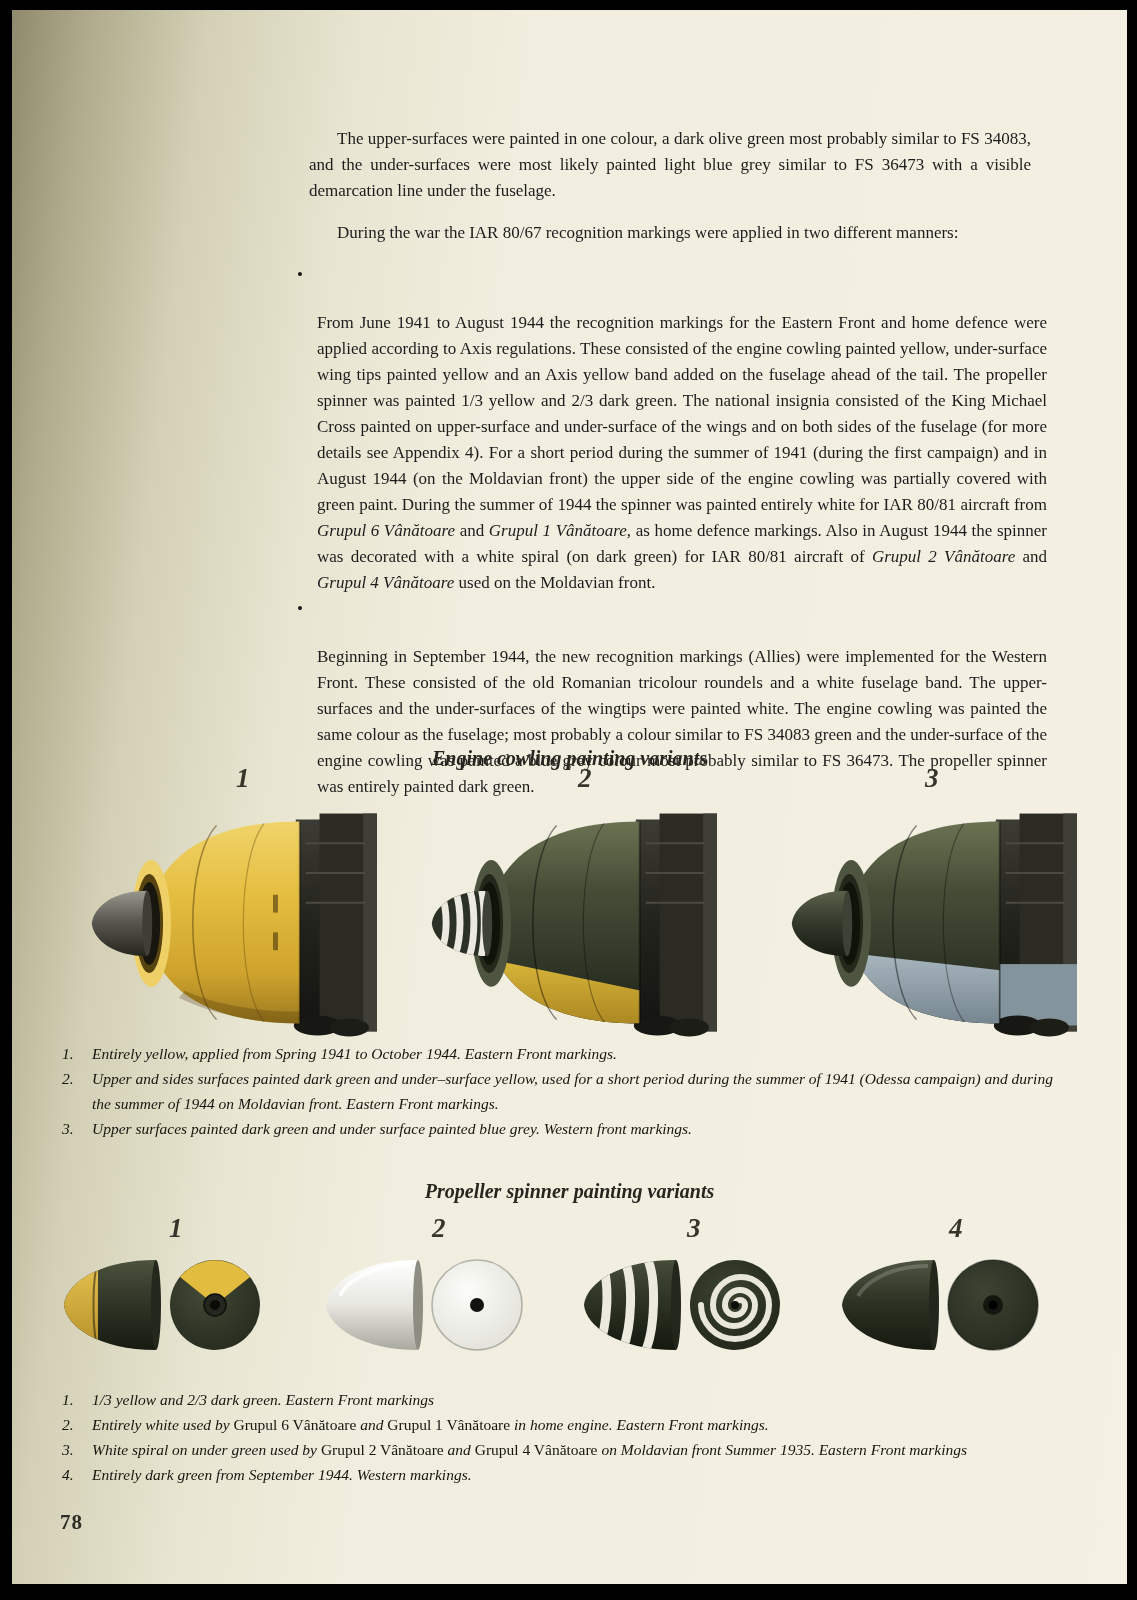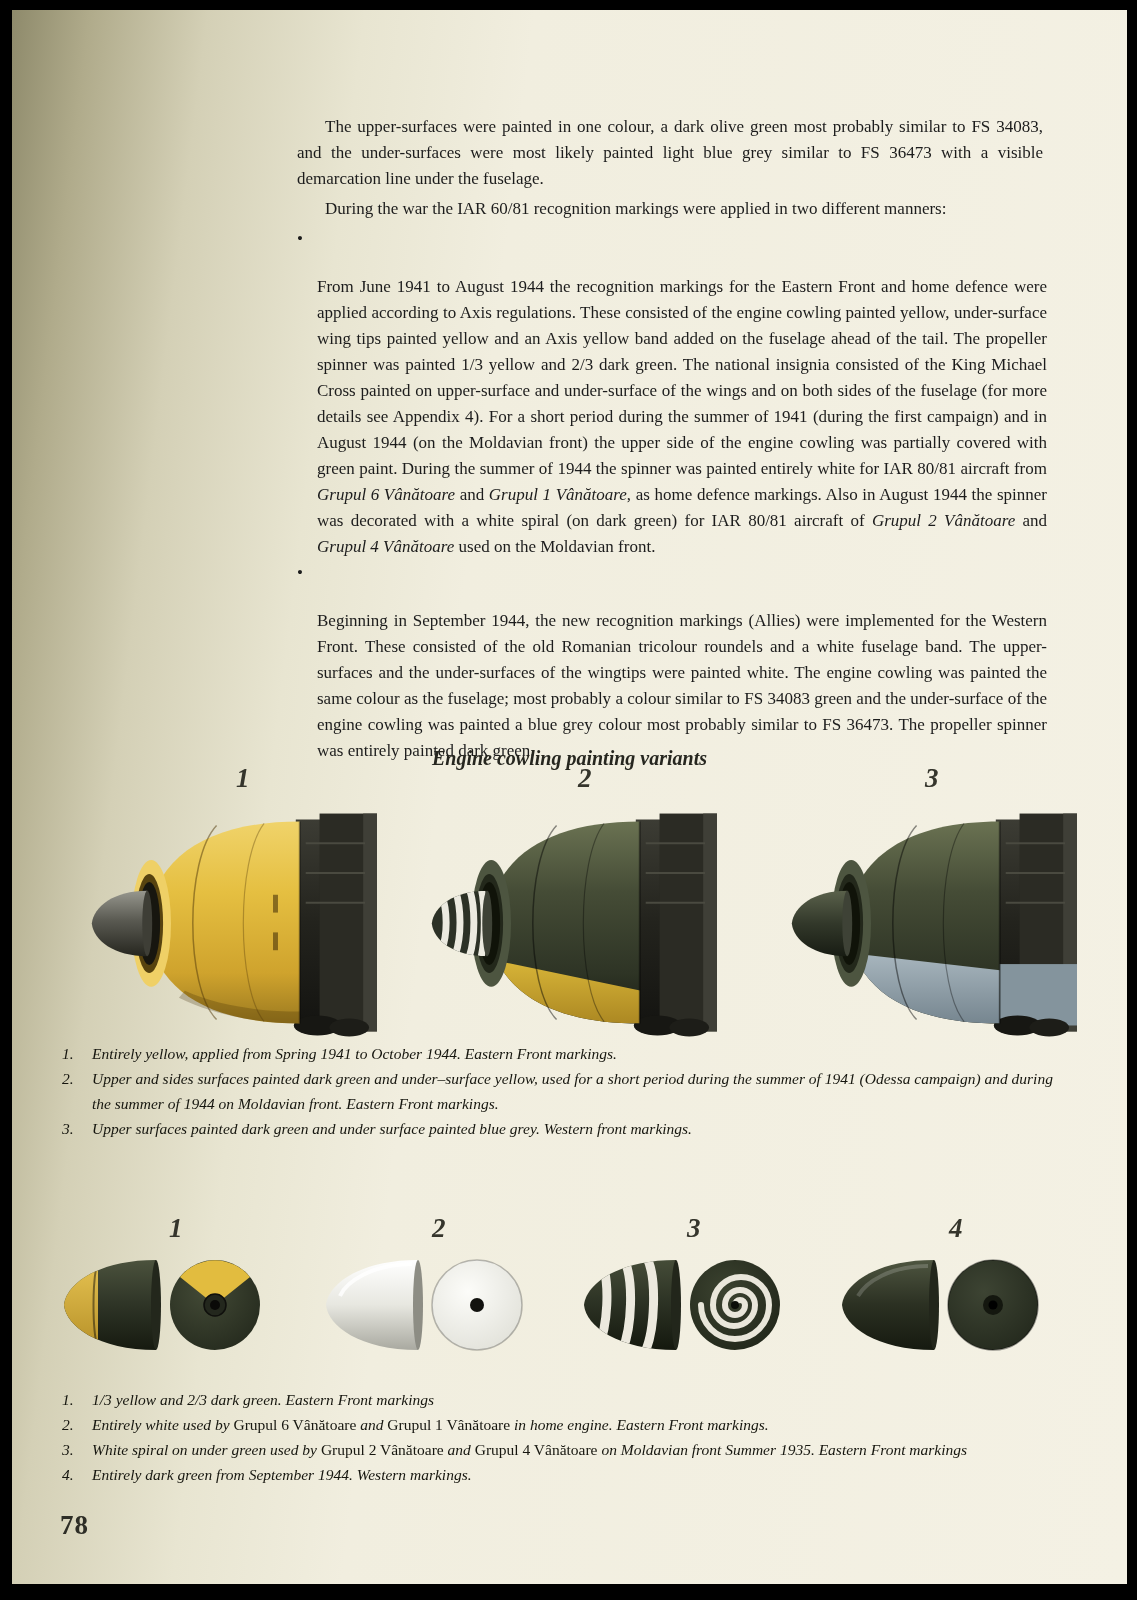--- a/index.html
+++ b/index.html
@@ -5,42 +5,42 @@
   * { margin:0; padding:0; box-sizing:border-box; }
   html,body { background:#3a3a3a; }
   body { font-family:"Liberation Serif", serif; }
   .page {
     position:relative; width:1137px; height:1600px;
     border:10px solid #000; border-left-width:12px; border-bottom-width:16px;
     background:linear-gradient(97deg,#8e8a6b 0%,#b0ab8b 6%,#d4d0b6 15%,#e8e5d1 27%,#f1eedf 40%,#f4f1e4 100%);
     overflow:hidden;
   }
   .bodytext { position:absolute; left:281px; top:100px; width:754px; font-size:17px; line-height:26px; color:#1c1c1c; text-align:justify; }
-  .bodytext p { text-indent:28px; margin:4px; }
+  .bodytext p { text-indent:28px; margin:16px; }
   .bullet { display:flex; }
   .bullet-marker { width:24px; flex:none; padding-left:4px; }
   .bullet-text { flex:1; text-align:justify;margin-top:48px; }
   .sec-title { position:absolute; left:0; width:100%; text-align:center; font-weight:bold; font-style:italic; font-size:20px; color:#26261f;margin-top:8px; }
   .fig-num { position:absolute; font-size:27px; font-weight:bold; font-style:italic; color:#35352c; }
   .illus { position:absolute; }
   .illus svg { display:block; width:100%; height:100%; }
   .cap-list { position:absolute; font-style:italic; font-size:15.5px; line-height:25px; color:#16160f; }
   .cap-row { display:flex; }
   .cap-num { width:30px; flex:none; }
   .cap-text { flex:1; }
-  .page-num { position:absolute; left:48px; top:1500px; font-size:27px; font-weight:bold; color:#2e2e27; letter-spacing:1px; }
+  .page-num { position:absolute; left:48px; top:1500px; font-size:21px; font-weight:bold; color:#2e2e27; letter-spacing:1px; }
 </style>
 </head>
 <body>
 
 <div class="page">
 
   <div class="bodytext">
     <p>The upper-surfaces were painted in one colour, a dark olive green most probably similar to FS 34083, and the under-surfaces were most likely painted light blue grey similar to FS 36473 with a visible demarcation line under the fuselage.</p>
-    <p>During the war the IAR 60/81 recognition markings were applied in two different manners:</p>
+    <p>During the war the IAR 80/67 recognition markings were applied in two different manners:</p>
     <div class="bullet">
       <span class="bullet-marker">•</span>
       <div class="bullet-text"><span>From June 1941 to August 1944 the recognition markings for the Eastern Front and home defence were applied according to Axis regulations. These consisted of the engine cowling painted yellow, under-surface wing tips painted yellow and an Axis yellow band added on the fuselage ahead of the tail. The propeller spinner was painted 1/3 yellow and 2/3 dark green. The national insignia consisted of the King Michael Cross painted on upper-surface and under-surface of the wings and on both sides of the fuselage (for more details see Appendix 4). For a short period during the summer of 1941 (during the first campaign) and in August 1944 (on the Moldavian front) the upper side of the engine cowling was partially covered with green paint. During the summer of 1944 the spinner was painted entirely white for IAR 80/81 aircraft from </span><span style="font-style: italic;">Grupul 6 Vânătoare</span><span> and </span><span style="font-style: italic;">Grupul 1 Vânătoare</span><span>, as home defence markings. Also in August 1944 the spinner was decorated with a white spiral (on dark green) for IAR 80/81 aircraft of </span><span style="font-style: italic;">Grupul 2 Vânătoare</span><span> and </span><span style="font-style: italic;">Grupul 4 Vânătoare</span><span> used on the Moldavian front.</span></div>
     </div>
     <div class="bullet">
       <span class="bullet-marker">•</span>
       <div class="bullet-text"><span>Beginning in September 1944, the new recognition markings (Allies) were implemented for the Western Front. These consisted of the old Romanian tricolour roundels and a white fuselage band. The upper-surfaces and the under-surfaces of the wingtips were painted white. The engine cowling was painted the same colour as the fuselage; most probably a colour similar to FS 34083 green and the under-surface of the engine cowling was painted a blue grey colour most probably similar to FS 36473. The propeller spinner was entirely painted dark green.</span></div>
     </div>
   </div>
 
@@ -200,20 +200,21 @@
     <div class="cap-row">
       <span class="cap-num">2.</span>
       <span class="cap-text"><span>Upper and sides surfaces painted dark green and under–surface yellow, used for a short period during the summer of 1941 (Odessa campaign) and during the summer of 1944 on Moldavian front. Eastern Front markings.</span></span>
     </div>
     <div class="cap-row">
       <span class="cap-num">3.</span>
       <span class="cap-text"><span>Upper surfaces painted dark green and under surface painted blue grey. Western front markings.</span></span>
     </div>
   </div>
 
+  <div class="sec-title" style="top:1162px;">Propeller spinner painting variants</div>
 
   <span class="fig-num" style="left:157px; top:1203px;">1</span>
   <span class="fig-num" style="left:420px; top:1203px;">2</span>
   <span class="fig-num" style="left:675px; top:1203px;">3</span>
   <span class="fig-num" style="left:937px; top:1203px;">4</span>
 
   <div class="illus" style="left:38px; top:1240px; width:212px; height:110px;">
     <svg viewBox="0 0 212 110">
       <defs>
         <linearGradient id="s1side" x1="0" x2="0" y1="0" y2="1">

